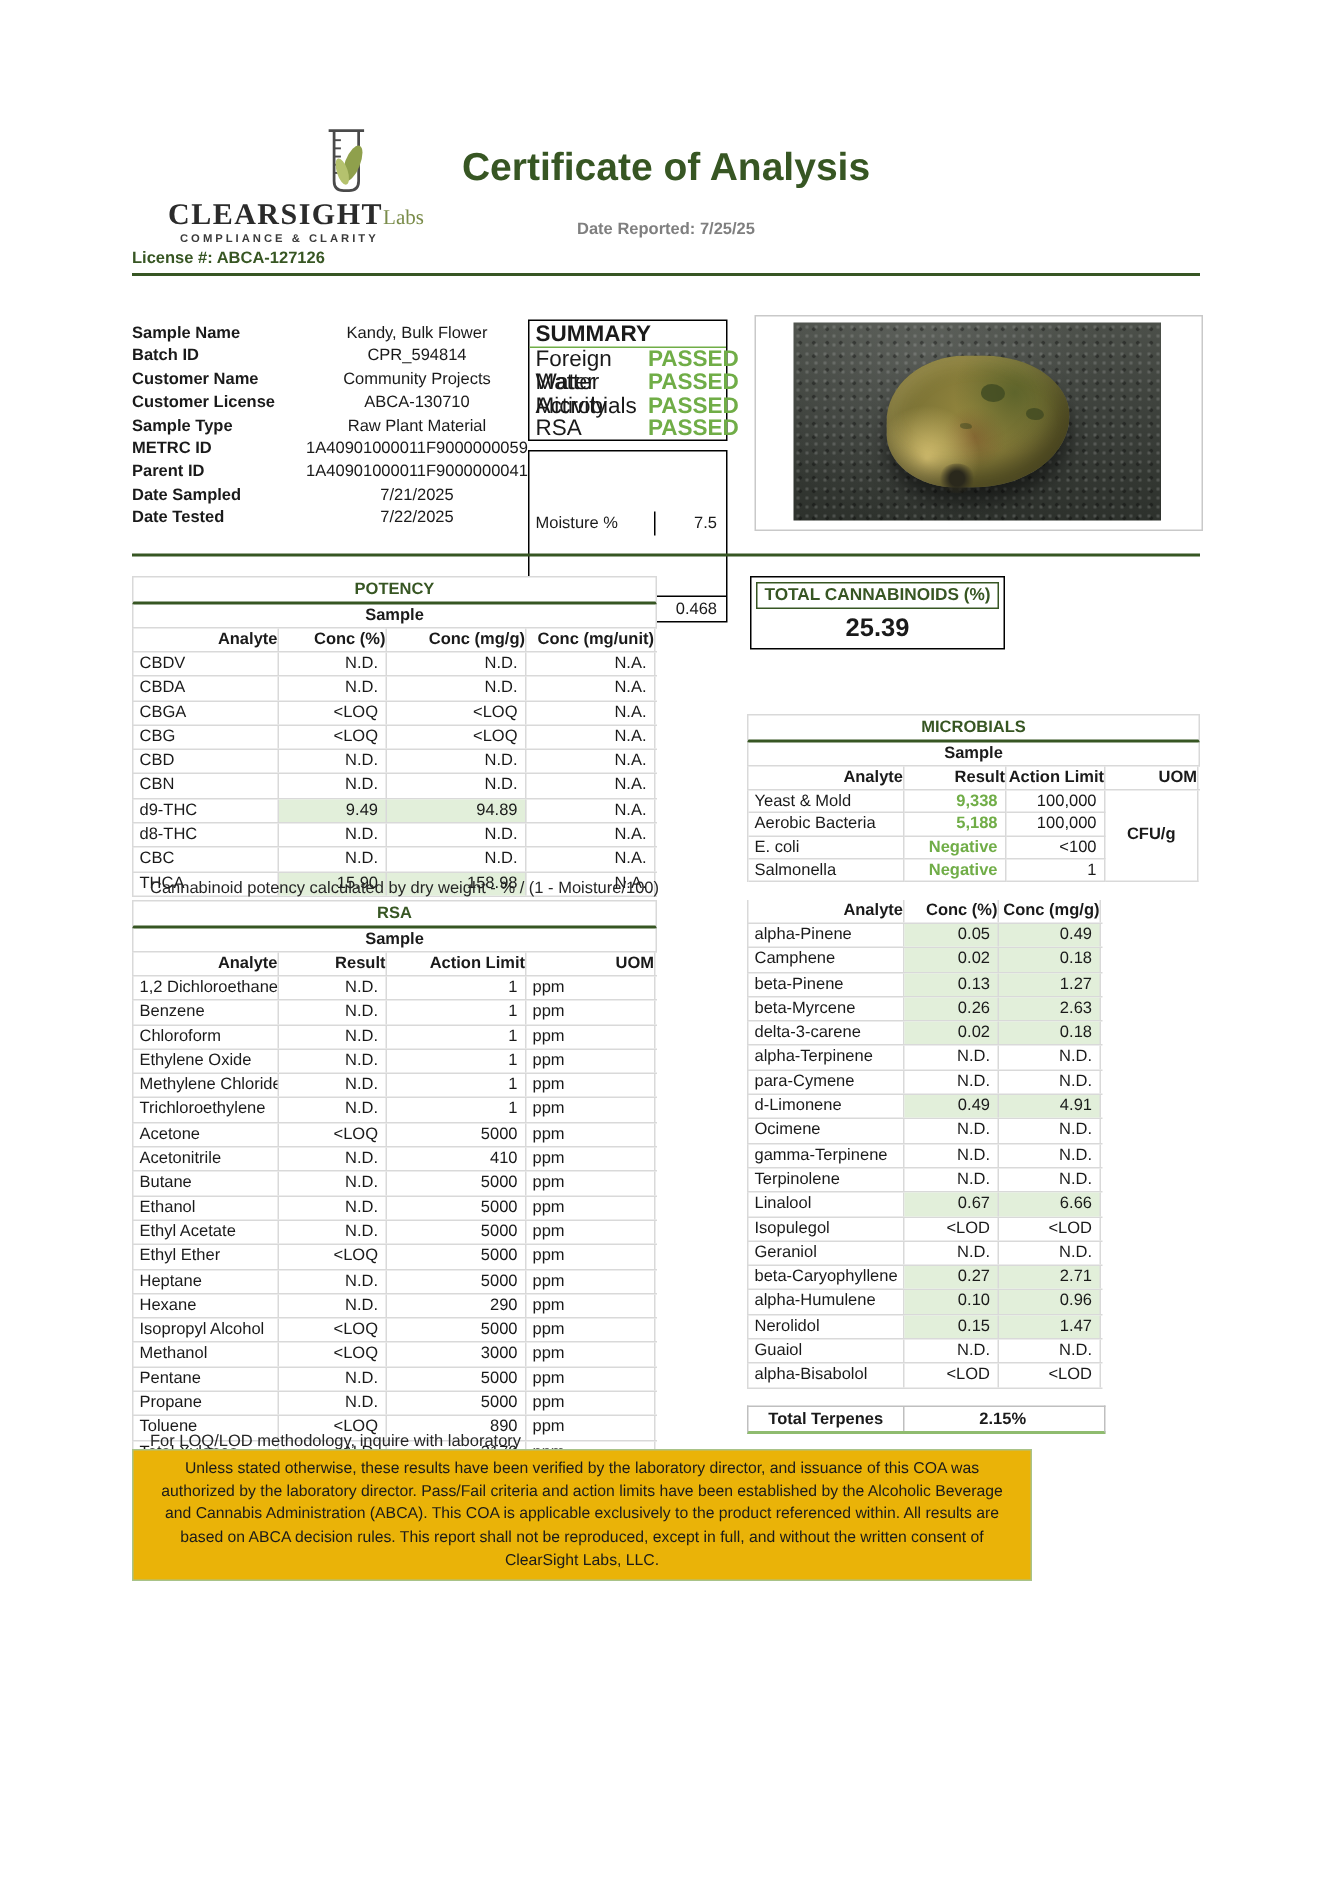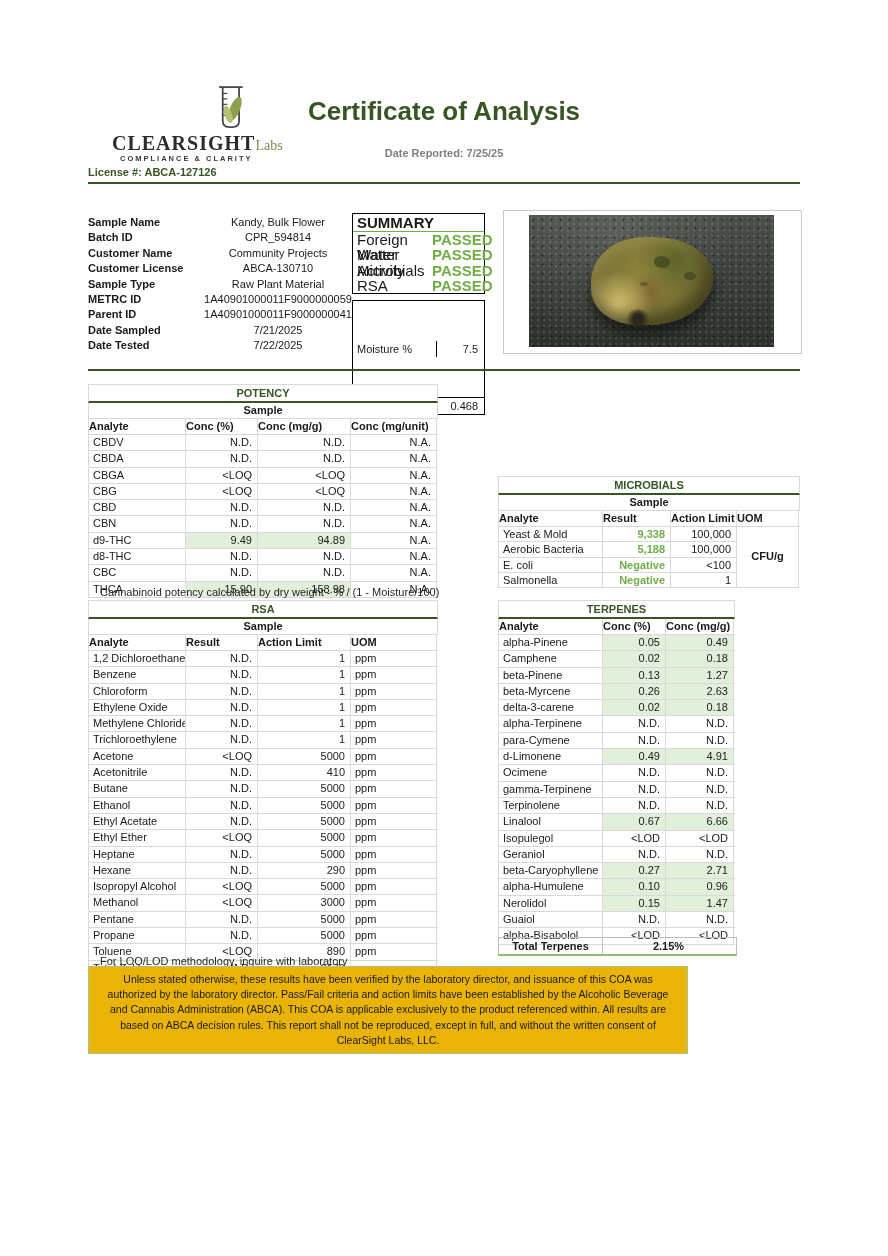--- a/index.html
+++ b/index.html
@@ -63,21 +63,21 @@
     background:radial-gradient(circle,#2a281c 30%, transparent 70%);}
 
   
   .tbl{font-size:11px;background:#fff;}
   .t-title{height:16px;line-height:16px;text-align:center;font-weight:bold;color:#375623;
            border:1px solid #d9d9d9;border-bottom:2px solid #375623;}
   .t-sub{height:15px;line-height:15px;text-align:center;font-weight:bold;
          border-left:1px solid #d9d9d9;border-right:1px solid #d9d9d9;border-bottom:1px solid #d9d9d9;}
   .t-row{display:grid;border-left:1px solid #d9d9d9;border-bottom:1px solid #d9d9d9;}
   .t-row > div{border-right:1px solid #d9d9d9;overflow:hidden;white-space:nowrap;}
-  .t-head > div{font-weight:bold;text-align:left;}
+  .t-head > div{font-weight:bold;text-align:right;}
   .h15{height:15px;line-height:15px;} .h153{height:15.3px;line-height:15.3px;}
   .c-l{text-align:left;padding-left:4px;} .c-r{text-align:right;padding-right:5px;}
   .hl{background:#e2efda;}
   .grn{color:#70ad47;font-weight:bold;}
   .pot-cols{grid-template-columns:97px 72px 93px 86px;}
   .potency{left:88px;top:384px;width:350px;}
   .footnote{font-size:11px;color:#262626;margin-left:12px;}
   .fn1{left:88px;top:586px;} .fn2{left:88px;top:955px;}
   .rsa{left:88px;top:600px;width:350px;}
 
@@ -276,20 +276,24 @@
         <div class="t-row pot-cols h153">
           <div class="c-l">THCA</div>
           <div class="c-r hl">15.90</div>
           <div class="c-r hl">158.98</div>
           <div class="c-r">N.A.</div>
         </div>
       </div>
   </div>
   <div class="abs footnote fn1">Cannabinoid potency calculated by dry weight - % / (1 - Moisture/100)</div>
 
+  <div class="abs tcbox">
+    <div class="tc-head">TOTAL CANNABINOIDS (%)</div>
+    <div class="tc-val">25.39</div>
+  </div>
 
   <div class="abs tbl micro">
     <div class="t-title">MICROBIALS</div>
     <div class="t-sub">Sample</div>
     <div class="t-row t-head h15" style="grid-template-columns:104px 68px 66px 62px;">
       <div>Analyte</div>
       <div>Result</div>
       <div>Action Limit</div>
       <div>UOM</div>
     </div>
@@ -438,21 +442,20 @@
           <div class="c-l">Total Xylenes</div>
           <div class="c-r">N.D.</div>
           <div class="c-r">2170</div>
           <div class="c-l">ppm</div>
         </div>
       </div>
   </div>
   <div class="abs footnote fn2">For LOQ/LOD methodology, inquire with laboratory</div>
 
   <div class="abs tbl terp">
-    <div class="t-title">TERPENES</div>
     <div class="t-row t-head terp-cols h15">
       <div>Analyte</div>
       <div>Conc (%)</div>
       <div>Conc (mg/g)</div>
     </div>
     <div id="terp-body">
         <div class="t-row terp-cols h153">
           <div class="c-l">alpha-Pinene</div>
           <div class="c-r hl">0.05</div>
           <div class="c-r hl">0.49</div>

